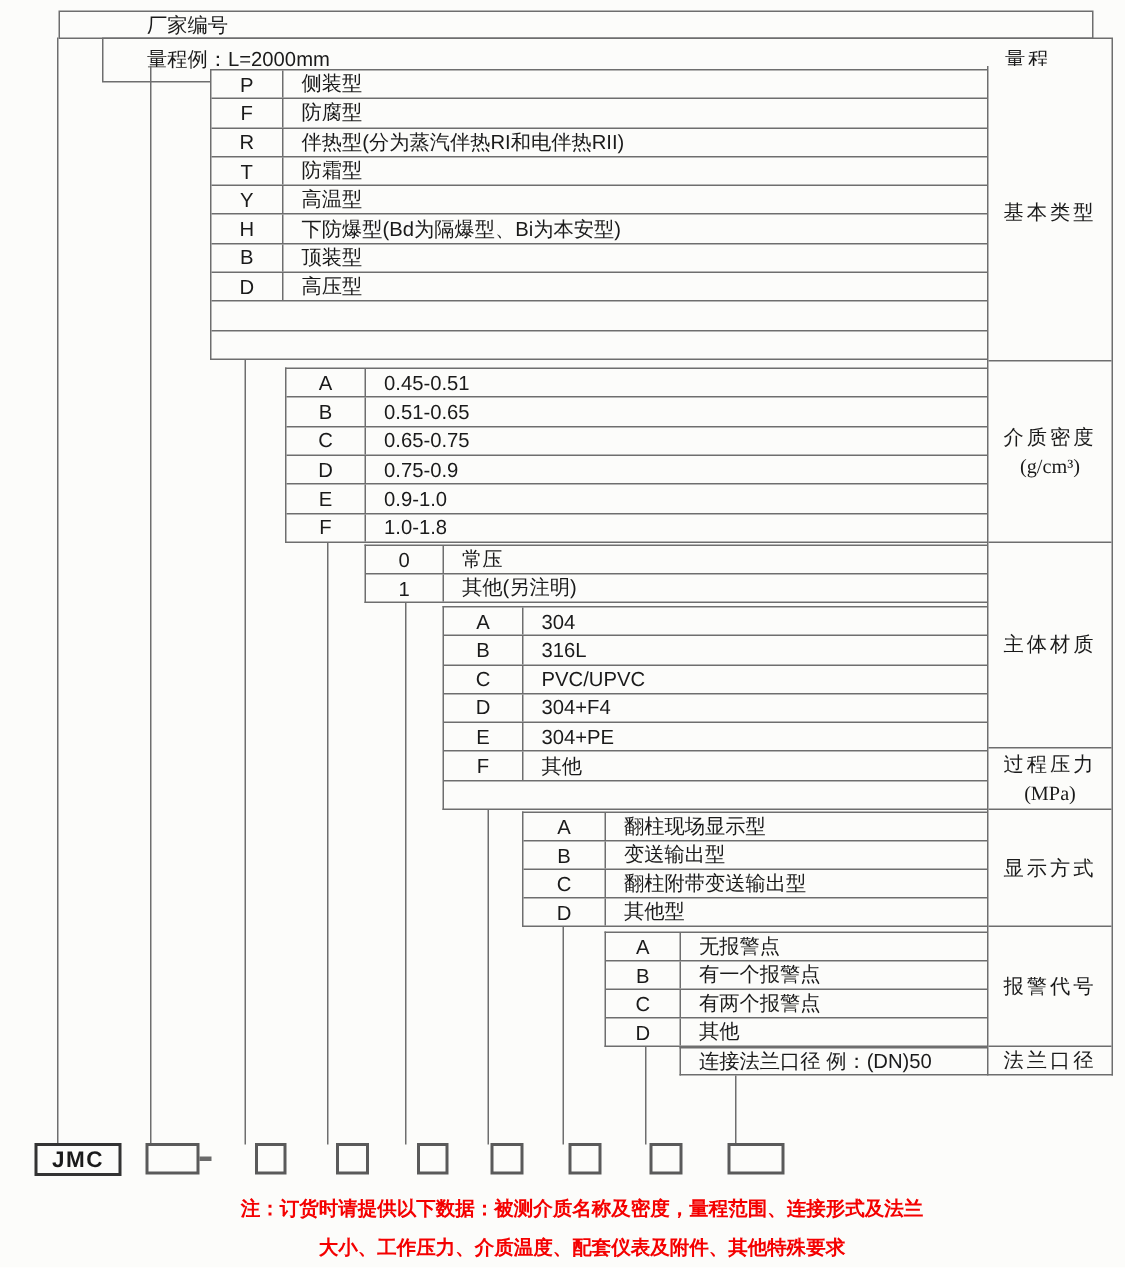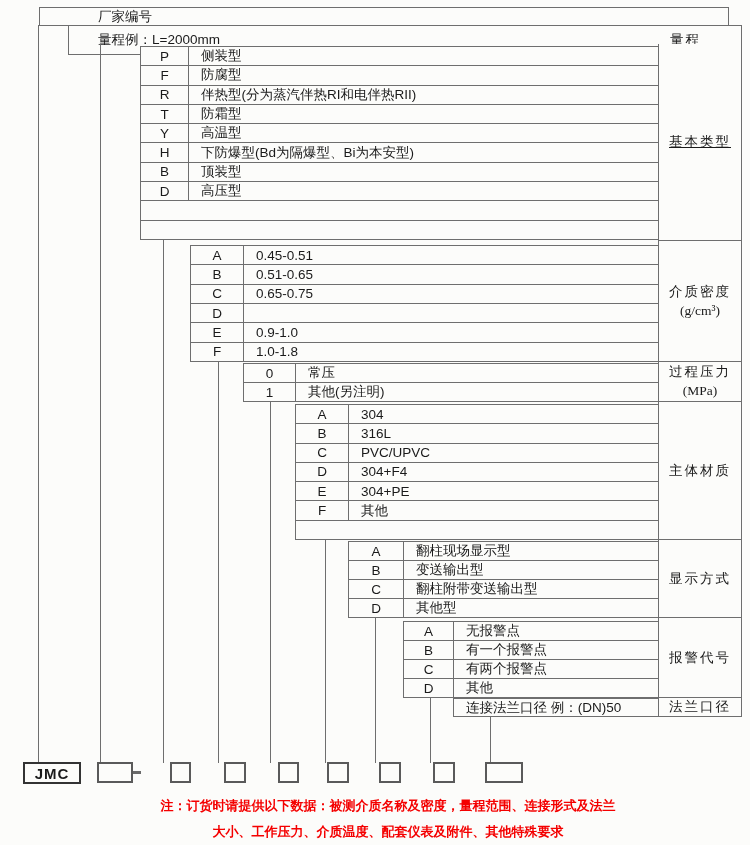--- a/index.html
+++ b/index.html
@@ -19,21 +19,21 @@
   .row{flex:1; display:flex; align-items:stretch; border-top:1px solid var(--line); font-size:13.5px;}
   .row:first-child{border-top:none;}
   .cell{display:flex; align-items:center; box-sizing:border-box;}
   .code{justify-content:center; border-right:1px solid var(--line);}
   .desc{flex:1; padding-left:12px;}
   .full{flex:1; padding-left:12px;text-align:right;}
   
   #labelcol{position:absolute; box-sizing:border-box; border:1px solid var(--line); border-top:none; display:flex; flex-direction:column; background:var(--bg);}
   .lcell{box-sizing:border-box; border-top:1px solid var(--line); display:flex; flex-direction:column; align-items:center; justify-content:center;
          font-family:"Liberation Serif","DejaVu Serif",serif; font-size:13.5px; letter-spacing:2px; line-height:19px;}
-  .lcell:first-child{border-top:none;text-decoration:underline;}
+  .lcell:first-child{border-top:none;}
   .lsub{letter-spacing:0;}
   
   .vline{position:absolute; width:1px; background:var(--line);}
   
   .cbox{position:absolute; box-sizing:border-box; border:2px solid var(--boxborder); background:var(--bg);margin-left:15px;}
   .jmc{border-color:#333; display:flex; align-items:center; justify-content:center;
        font-weight:bold; font-size:15px; letter-spacing:1px;}
   #dash{position:absolute; background:#6a6a6a;}
   
   .note-line{position:absolute; left:18px; width:740px; color:var(--red); font-weight:bold; font-size:13px; white-space:nowrap;text-align:center;}
@@ -100,20 +100,21 @@
         <div class="row">
           <div class="cell code" style="width: 53px;">B</div>
           <div class="cell desc">0.51-0.65</div>
         </div>
         <div class="row">
           <div class="cell code" style="width: 53px;">C</div>
           <div class="cell desc">0.65-0.75</div>
         </div>
         <div class="row">
           <div class="cell code" style="width: 53px;">D</div>
+          <div class="cell desc">0.75-0.9</div>
         </div>
         <div class="row">
           <div class="cell code" style="width: 53px;">E</div>
           <div class="cell desc">0.9-1.0</div>
         </div>
         <div class="row">
           <div class="cell code" style="width: 53px;">F</div>
           <div class="cell desc">1.0-1.8</div>
         </div>
       </div>
@@ -200,26 +201,26 @@
     </div>
 
   <div id="labelcol" style="left:658px; top:44px; width:84px; height:673px;">
       <div class="lcell" style="height: 196px;">
         <span>基本类型</span>
       </div>
       <div class="lcell" style="height: 121px;">
         <span>介质密度</span>
         <span class="lsub">(g/cm³)</span>
       </div>
+      <div class="lcell" style="height: 138px;">
+        <span>主体材质</span>
+      </div>
       <div class="lcell" style="height: 41px;">
         <span>过程压力</span>
         <span class="lsub">(MPa)</span>
-      </div>
-      <div class="lcell" style="height: 138px;">
-        <span>主体材质</span>
       </div>
       <div class="lcell" style="height: 78px;">
         <span>显示方式</span>
       </div>
       <div class="lcell" style="height: 80px;">
         <span>报警代号</span>
       </div>
       <div class="lcell" style="height: 19px;">
         <span>法兰口径</span>
       </div>

